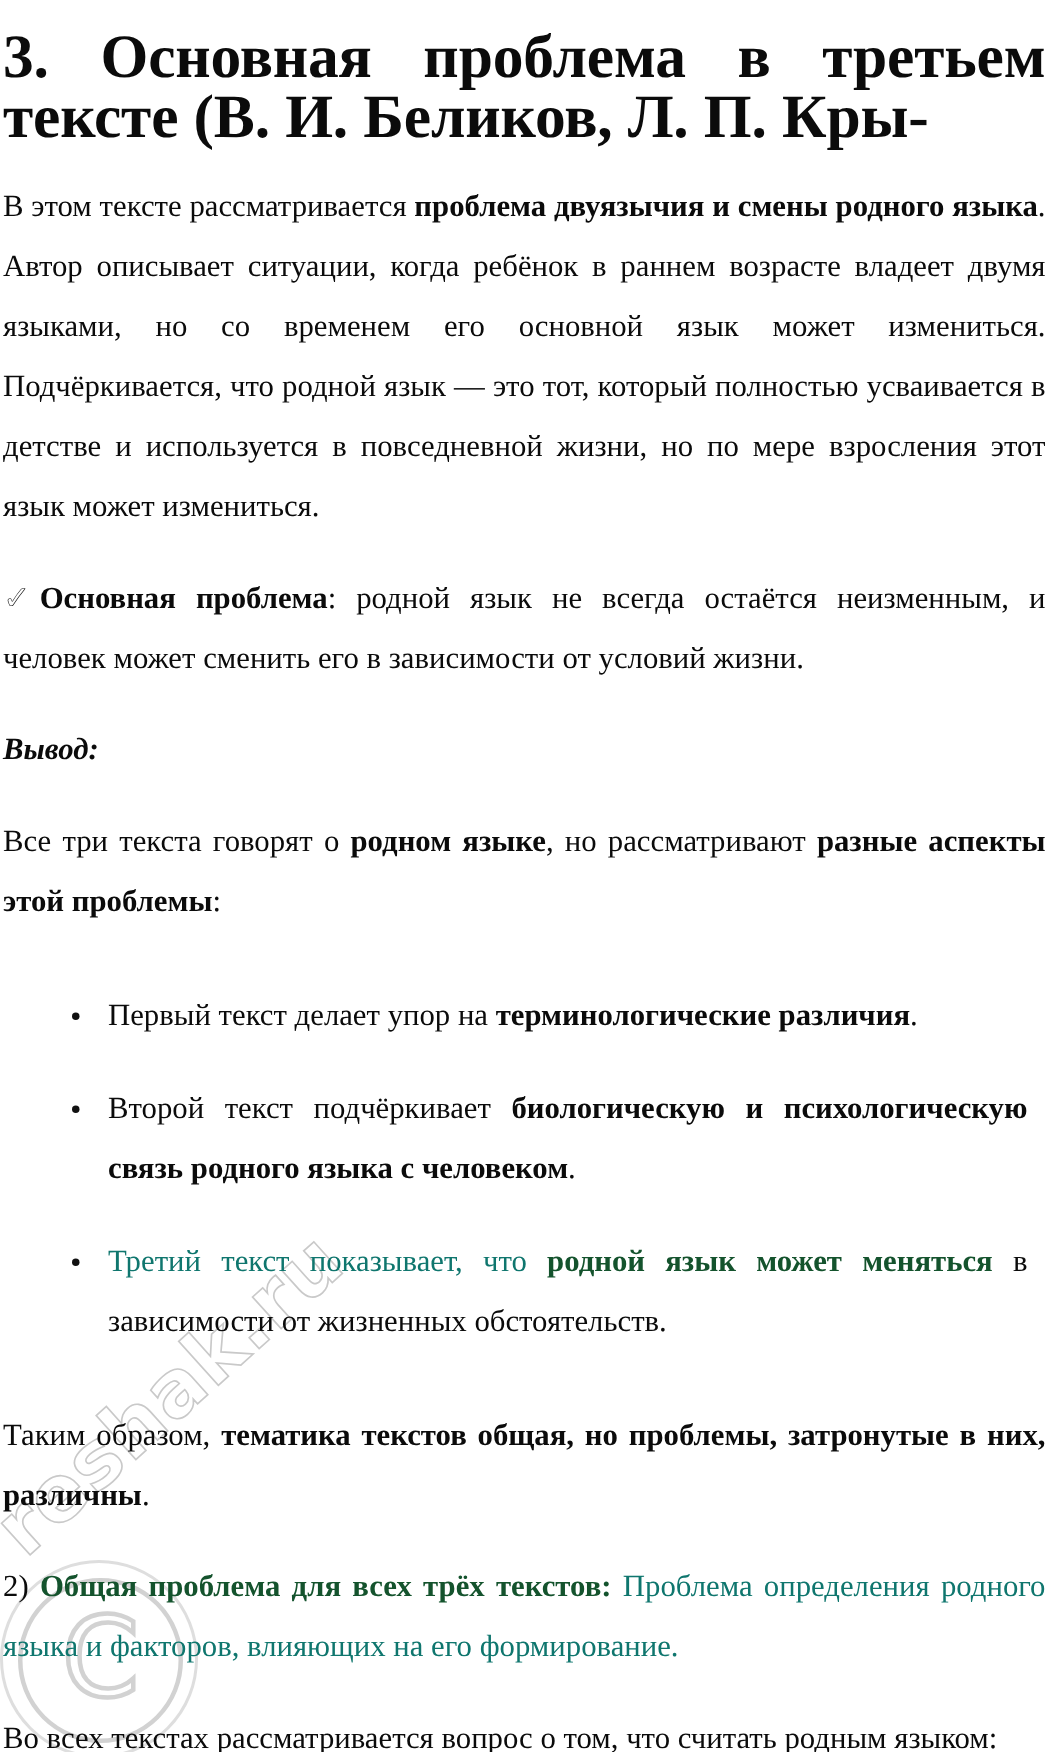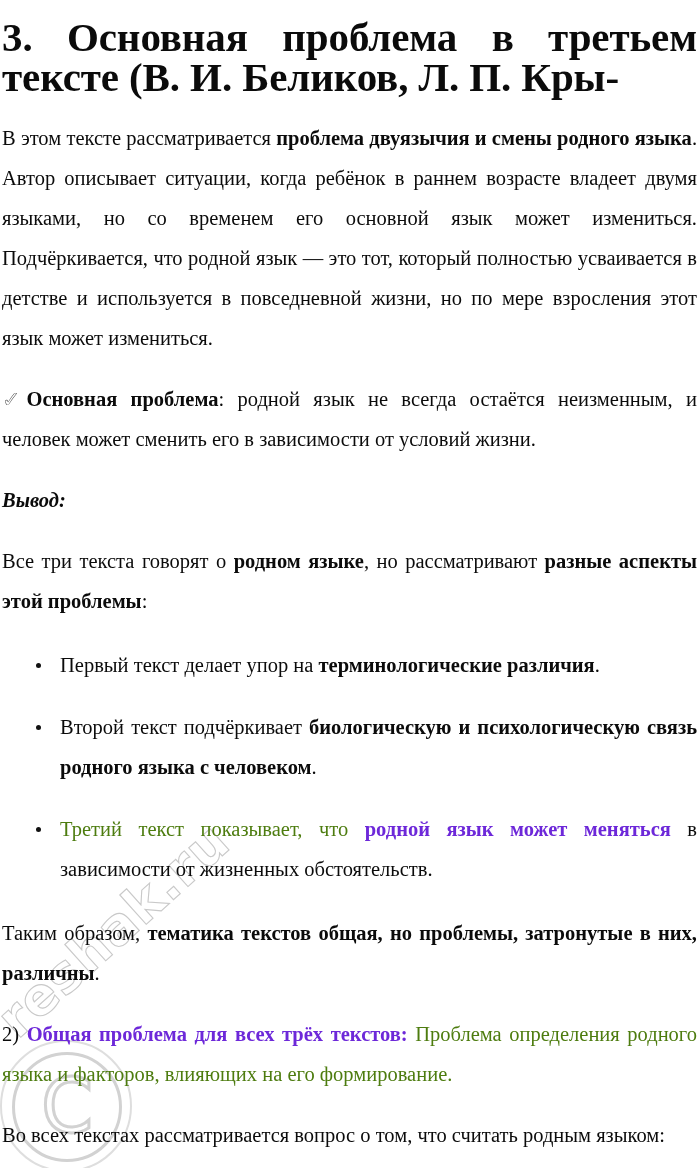--- a/index.html
+++ b/index.html
@@ -48,21 +48,21 @@
     font-style: italic;
   }
   .spacer-md { height: 21px; }
   .spacer-lg { height: 24px; }
 
   b, .b { font-weight: bold; }
 
   
   .bullets {
     list-style: none;
-    margin: 0;
+    margin: 12px;
     padding: 0;
   }
   .bullets li {
     position: relative;
     padding-left: 58px;
     text-align: justify;
     text-align-last: left;
     margin: 0;
   }
   .bullets li::before {
@@ -84,22 +84,22 @@
     font-size: 22px;
     font-weight: 400;
     -webkit-text-stroke: 0.4px #111;
     color: transparent;
     margin-right: 6px;
     display: inline-block;
     transform: translateY(1px);
   }
 
   
-  .faint { color: #4d7c0f; font-family: Liberation Serif, serif; }
-  .faint2 { color: #6d28d9; }
+  .faint { color: #0f766e; font-family: Liberation Serif, serif; }
+  .faint2 { color: #14532d; }
 
   
   .watermark {
     position: absolute;
     left: 0;
     top: 0;
     width: 700px;
     height: 1168px;
     z-index: 1;
     pointer-events: none;

